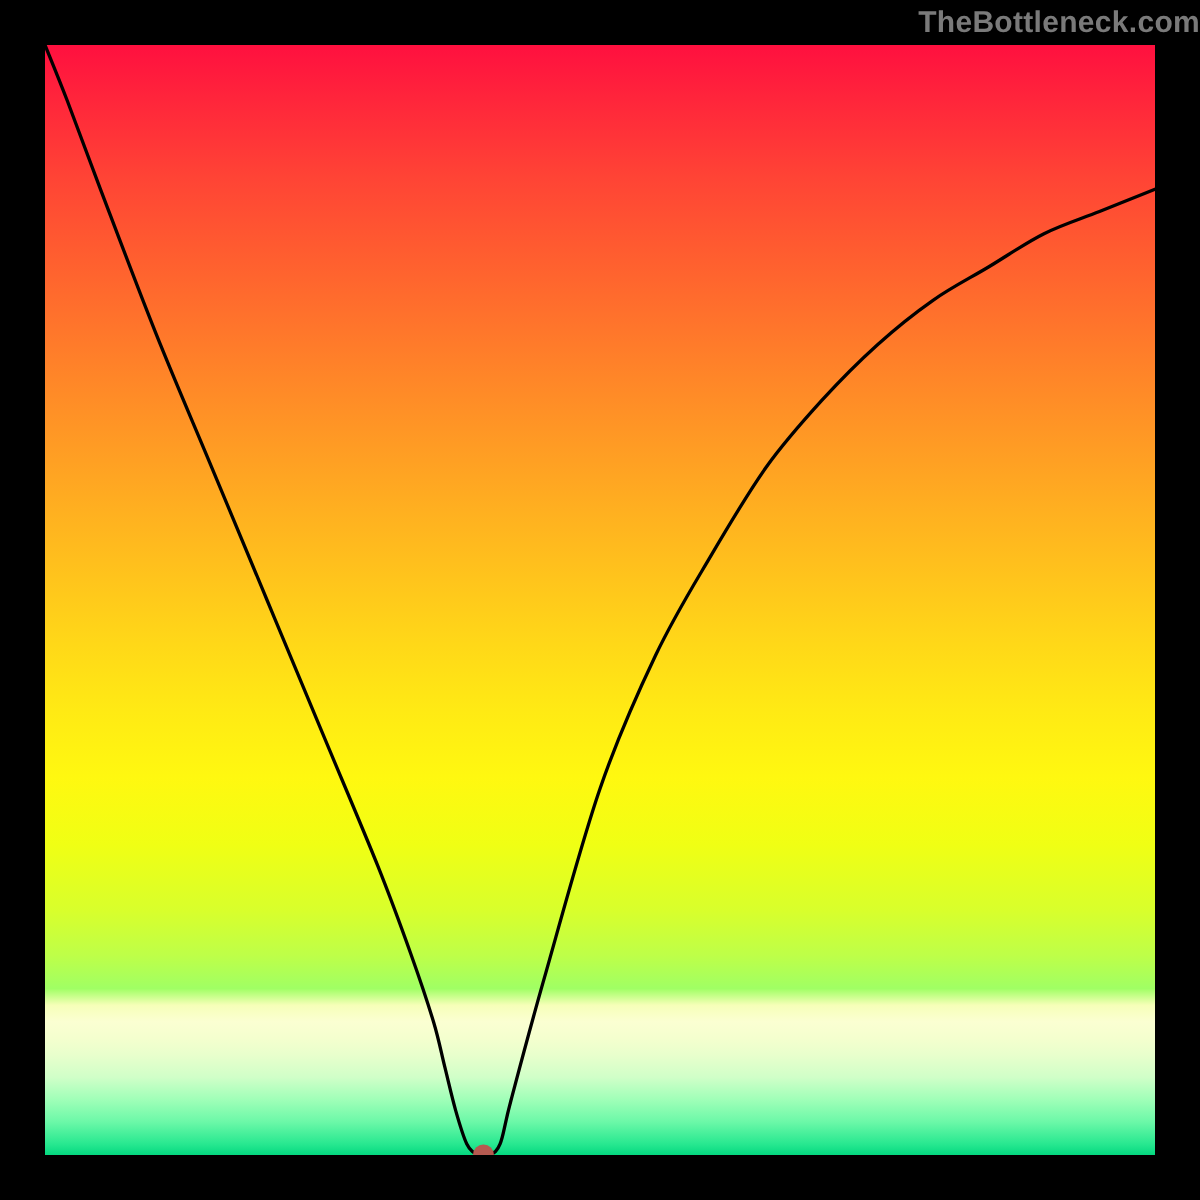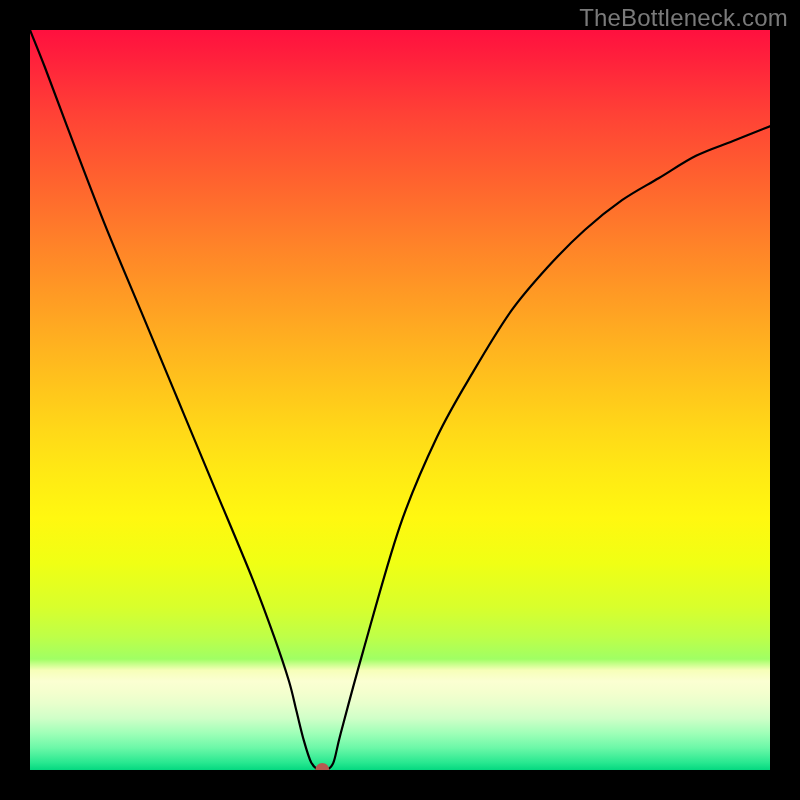--- a/index.html
+++ b/index.html
@@ -7,24 +7,24 @@
     width: 800px;
     height: 800px;
     background: #000;
     position: relative;
     overflow: hidden;
     font-family: Arial, sans-serif;
   }
   .watermark {
     position: absolute;
     top: 4px;
-    right: 12px;
+    right: 0;
     color: #7a7a7a;
-    font-size: 24px;
-    font-weight: 400;
+    font-size: 20px;
+    font-weight: 700;
     z-index: 10;
     letter-spacing: 0.2px;
   }
   .plot-area {
     position: absolute;
     left: 30px;
     top: 30px;
     width: 740px;
     height: 740px;
     background: linear-gradient(to bottom,

